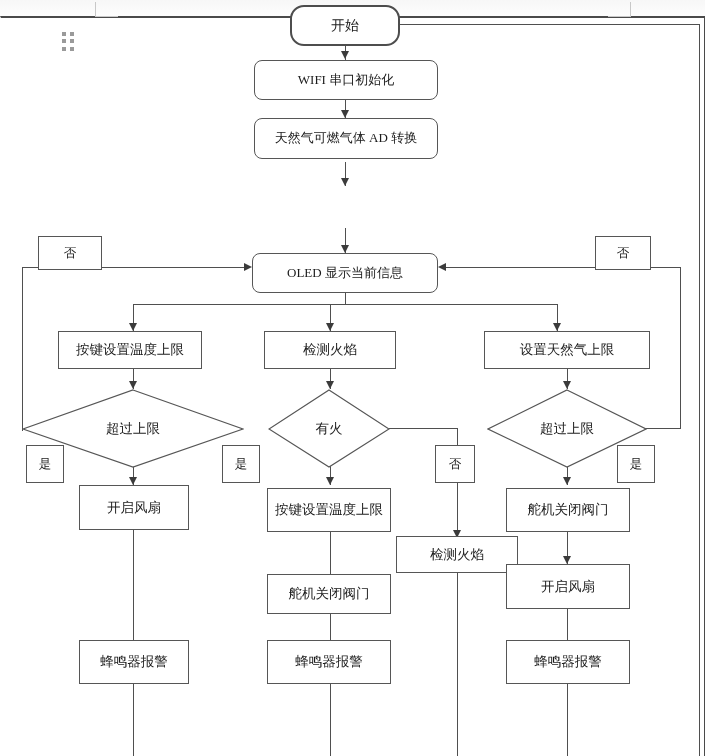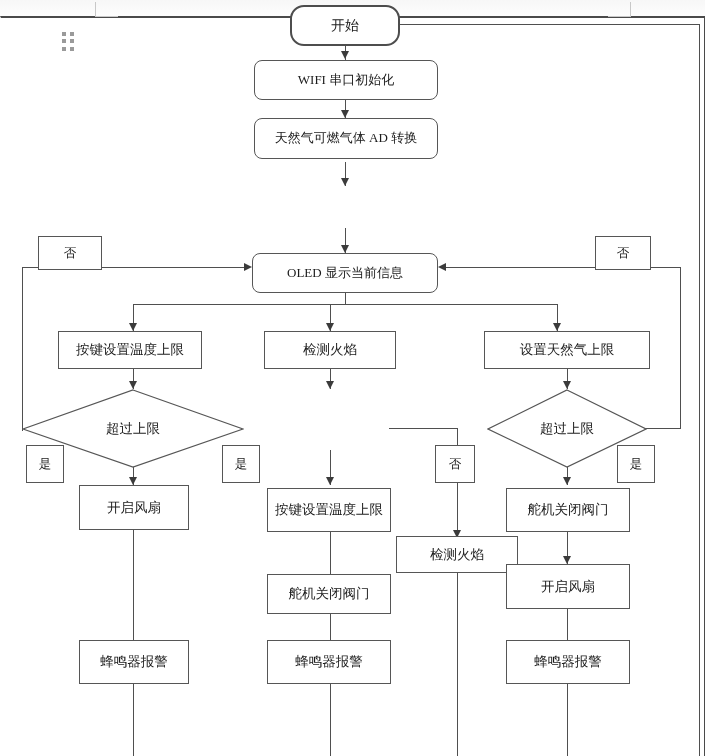--- a/index.html
+++ b/index.html
@@ -152,20 +152,26 @@
 
   <div class="node proc" style="left:484px;top:331px;width:166px;height:38px;">设置天然气上限</div>
 
   <div class="diamond" style="left:22px;top:389px;width:222px;height:79px;">
     <svg class="shape" viewBox="0 0 222 79" preserveAspectRatio="none">
       <polygon points="111,1 221,40 111,78 1,40" fill="#ffffff" stroke="#565656" stroke-width="1.2"></polygon>
     </svg>
     <div class="txt">超过上限</div>
   </div>
 
+  <div class="diamond" style="left:268px;top:389px;width:122px;height:79px;">
+    <svg class="shape" viewBox="0 0 122 79" preserveAspectRatio="none">
+      <polygon points="61,1 121,40 61,78 1,40" fill="#ffffff" stroke="#565656" stroke-width="1.2"></polygon>
+    </svg>
+    <div class="txt">有火</div>
+  </div>
 
   <div class="diamond" style="left:487px;top:389px;width:160px;height:79px;">
     <svg class="shape" viewBox="0 0 160 79" preserveAspectRatio="none">
       <polygon points="80,1 159,40 80,78 1,40" fill="#ffffff" stroke="#565656" stroke-width="1.2"></polygon>
     </svg>
     <div class="txt">超过上限</div>
   </div>
 
   <div class="node lbl" style="left:38px;top:236px;width:64px;height:34px;">否</div>
   <div class="node lbl" style="left:595px;top:236px;width:56px;height:34px;">否</div>

